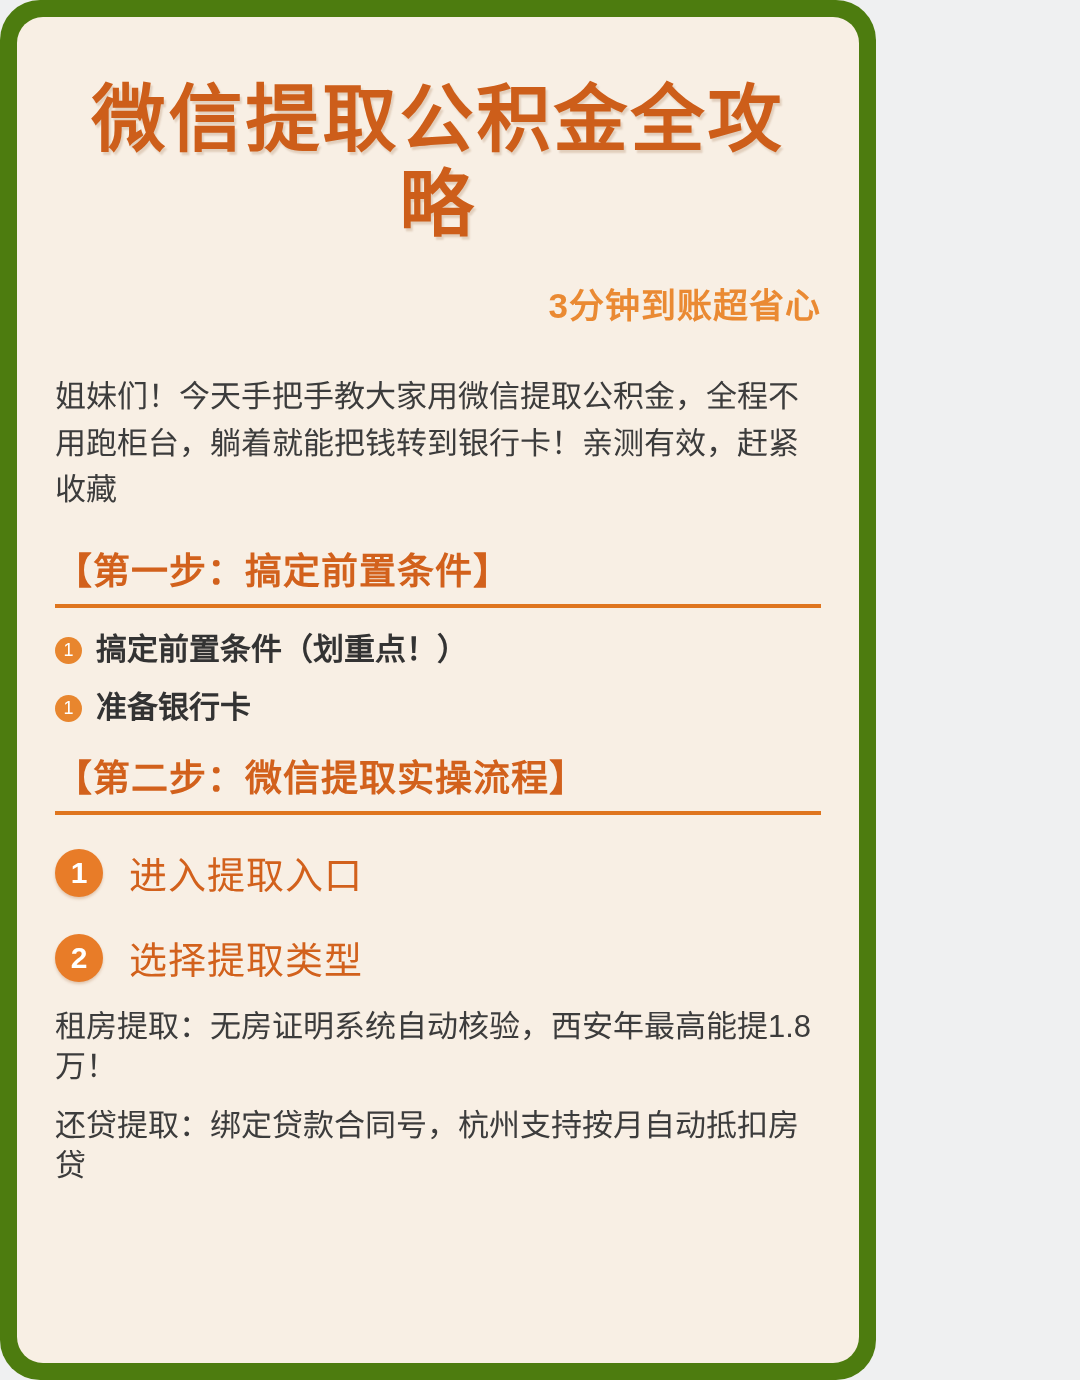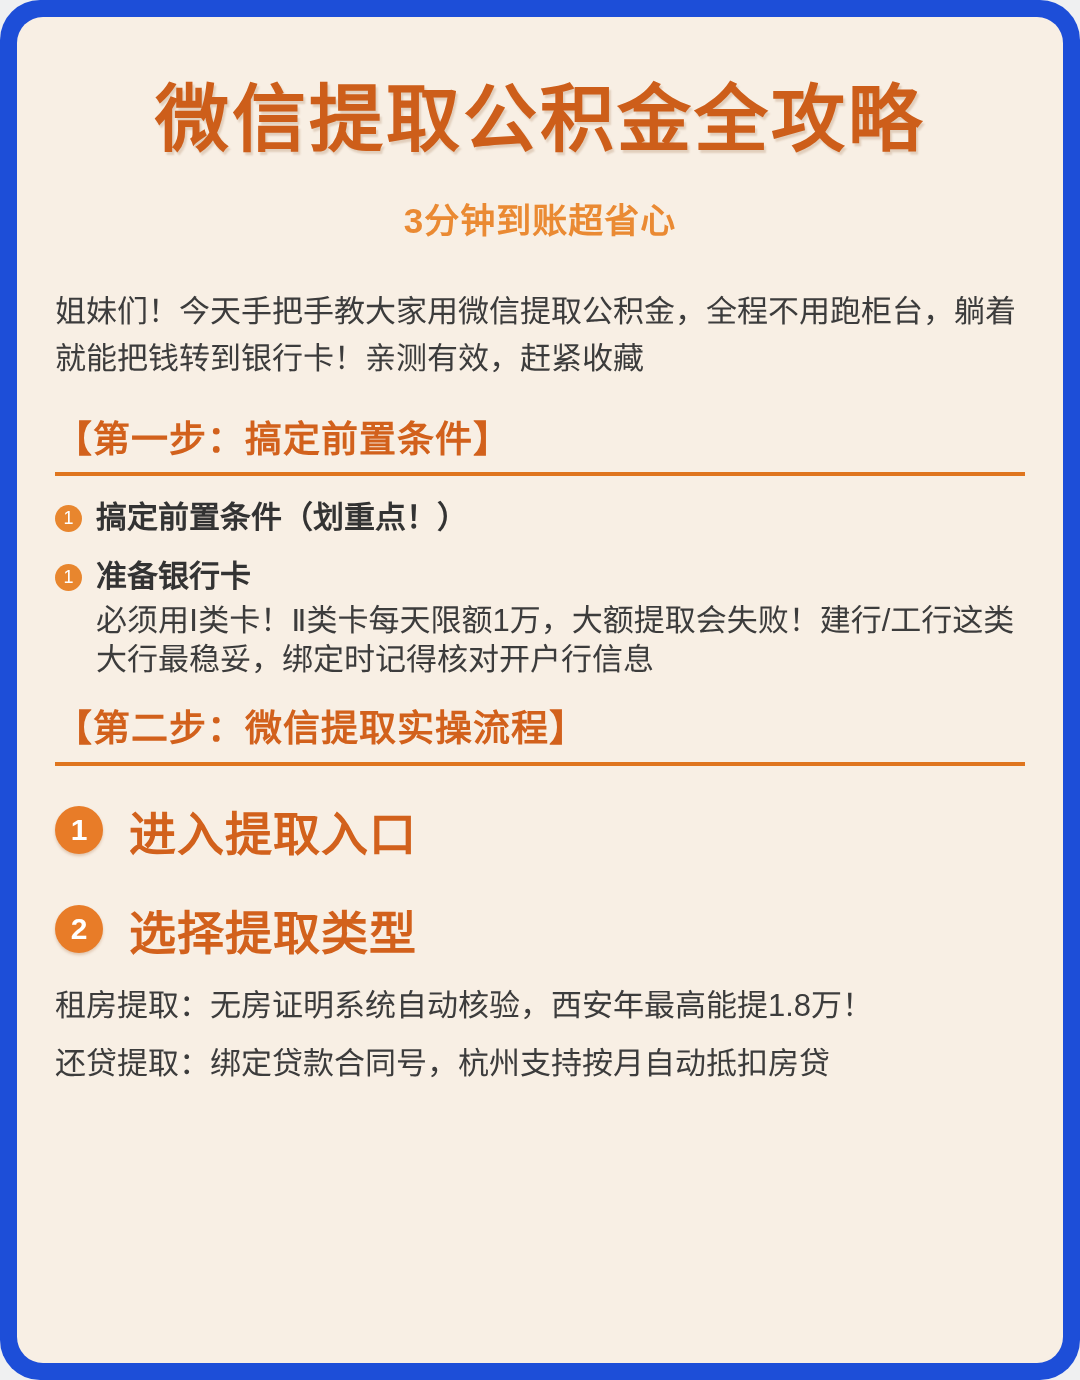--- a/index.html
+++ b/index.html
@@ -8,24 +8,24 @@
   }
   body {
     width: 1080px;
     height: 1380px;
     background: #eff0f1;
     font-family: "Liberation Sans", "DejaVu Sans", sans-serif;
     overflow: hidden;
   }
   .card-frame {
     position: relative;
-    width: 1080px;
+    width: 876px;
     height: 1380px;
     box-sizing: border-box;
-    background: #1d4ed8;
+    background: #4d7c0f;
     border-radius: 40px;
     padding: 17px;
   }
   .card-inner {
     width: 100%;
     height: 100%;
     box-sizing: border-box;
     background: #f8efe4;
     border-radius: 26px;
     padding: 30px 38px 20px 38px;
@@ -37,21 +37,21 @@
     text-align: center;
     font-size: 74px;
     line-height: 1.15;
     font-weight: 800;
     color: #cd5e1a;
     letter-spacing: 3px;
     text-shadow: 2px 3px 2px rgba(120, 60, 10, 0.18);
   }
   .page-subtitle {
     margin-top: 30px;
-    text-align: center;
+    text-align: right;
     font-size: 35px;
     font-weight: 700;
     color: #ea8a33;
     letter-spacing: 1px;
   }
   .intro-text {
     margin: 46px 0 0 0;
     font-size: 31px;
     line-height: 1.5;
     color: #3c3c3c;
@@ -132,22 +132,22 @@
     color: #fff;
     font-size: 30px;
     font-weight: 700;
     display: flex;
     align-items: center;
     justify-content: center;
     margin-right: 26px;
     box-shadow: 0 2px 3px rgba(150, 70, 10, 0.25);
   }
   .step-title {
-    font-size: 47px;
-    font-weight: 700;
+    font-size: 38px;
+    font-weight: 400;
     color: #d2611c;
     letter-spacing: 1px;
   }
   .step-body {
     margin: 18px 0 0 0;
     font-size: 31px;
     line-height: 1.42;
     color: #3c3c3c;
   }
   .step-detail-line {
@@ -179,21 +179,20 @@
         <span class="item-number-badge">1</span>
         <div class="item-content">
           <div class="item-title">搞定前置条件（划重点！）</div>
         </div>
       </div>
 
       <div class="checklist-item second">
         <span class="item-number-badge">1</span>
         <div class="item-content">
           <div class="item-title">准备银行卡</div>
-          <div class="item-body">必须用Ⅰ类卡！Ⅱ类卡每天限额1万，大额提取会失败！建行/工行这类大行最稳妥，绑定时记得核对开户行信息</div>
         </div>
       </div>
     </section>
 
     <section>
       <h2 class="section-heading second">【第二步：微信提取实操流程】</h2>
       <hr class="section-divider">
 
 
       <div class="step-header">

